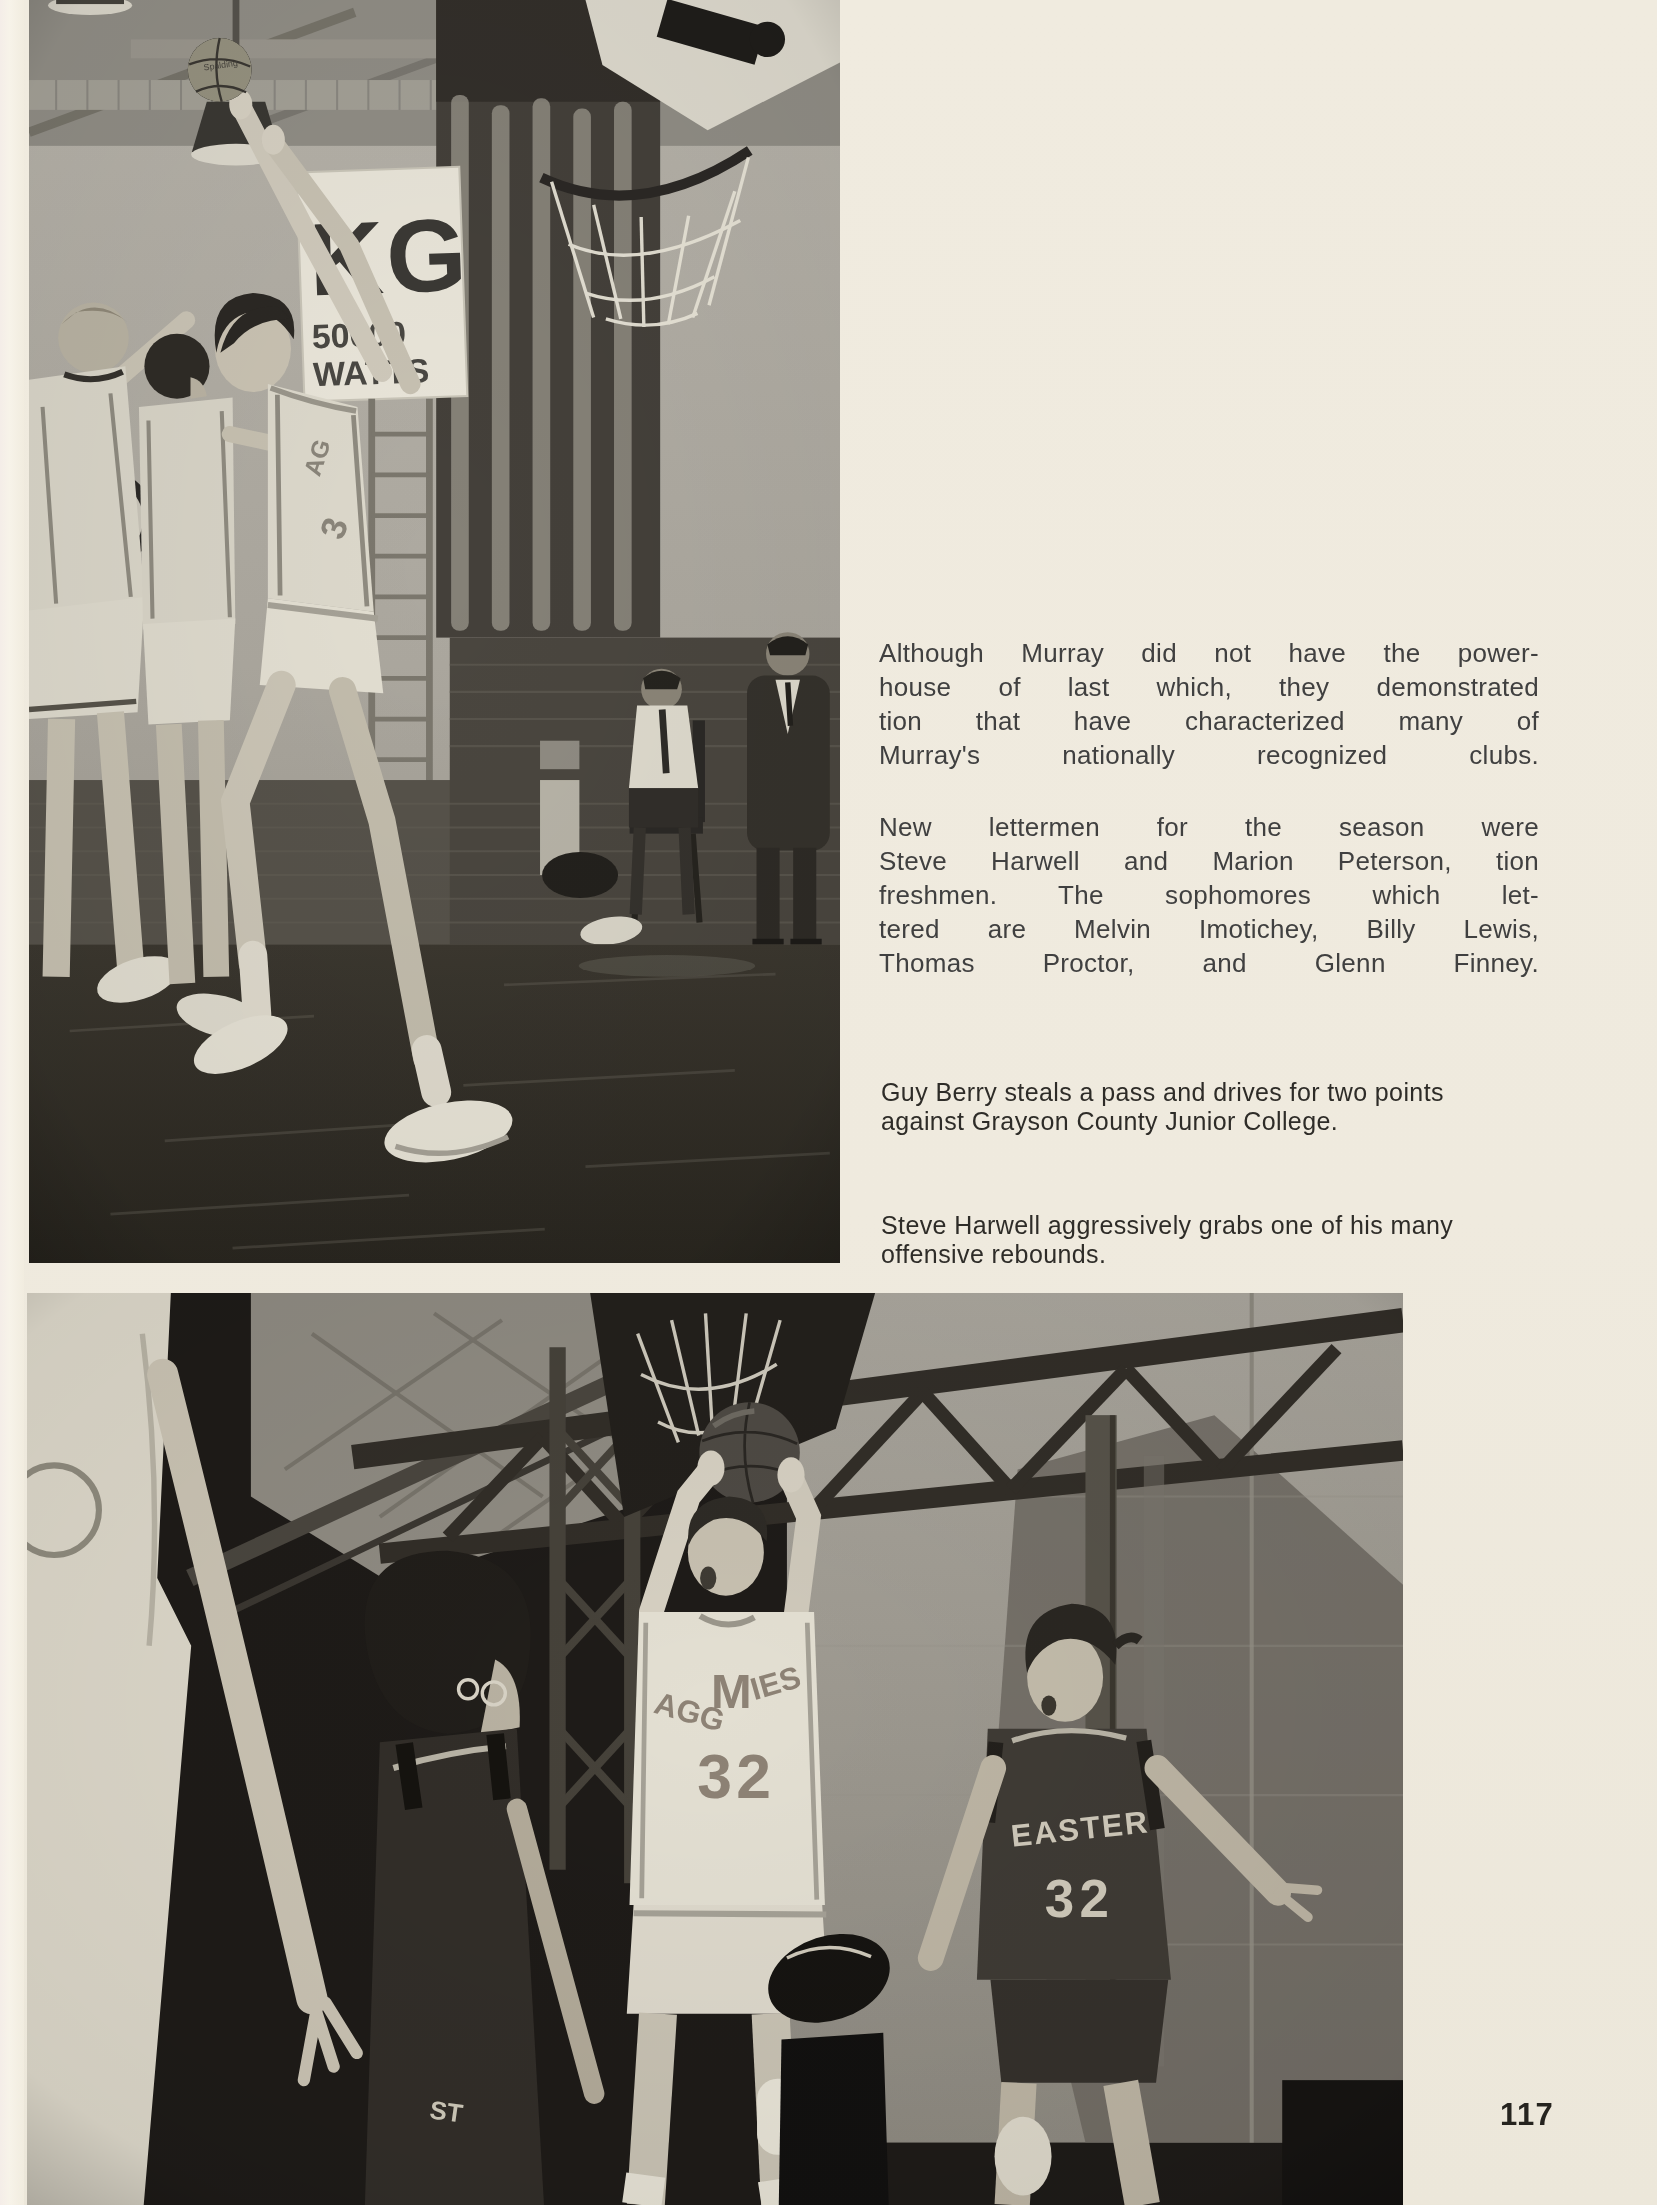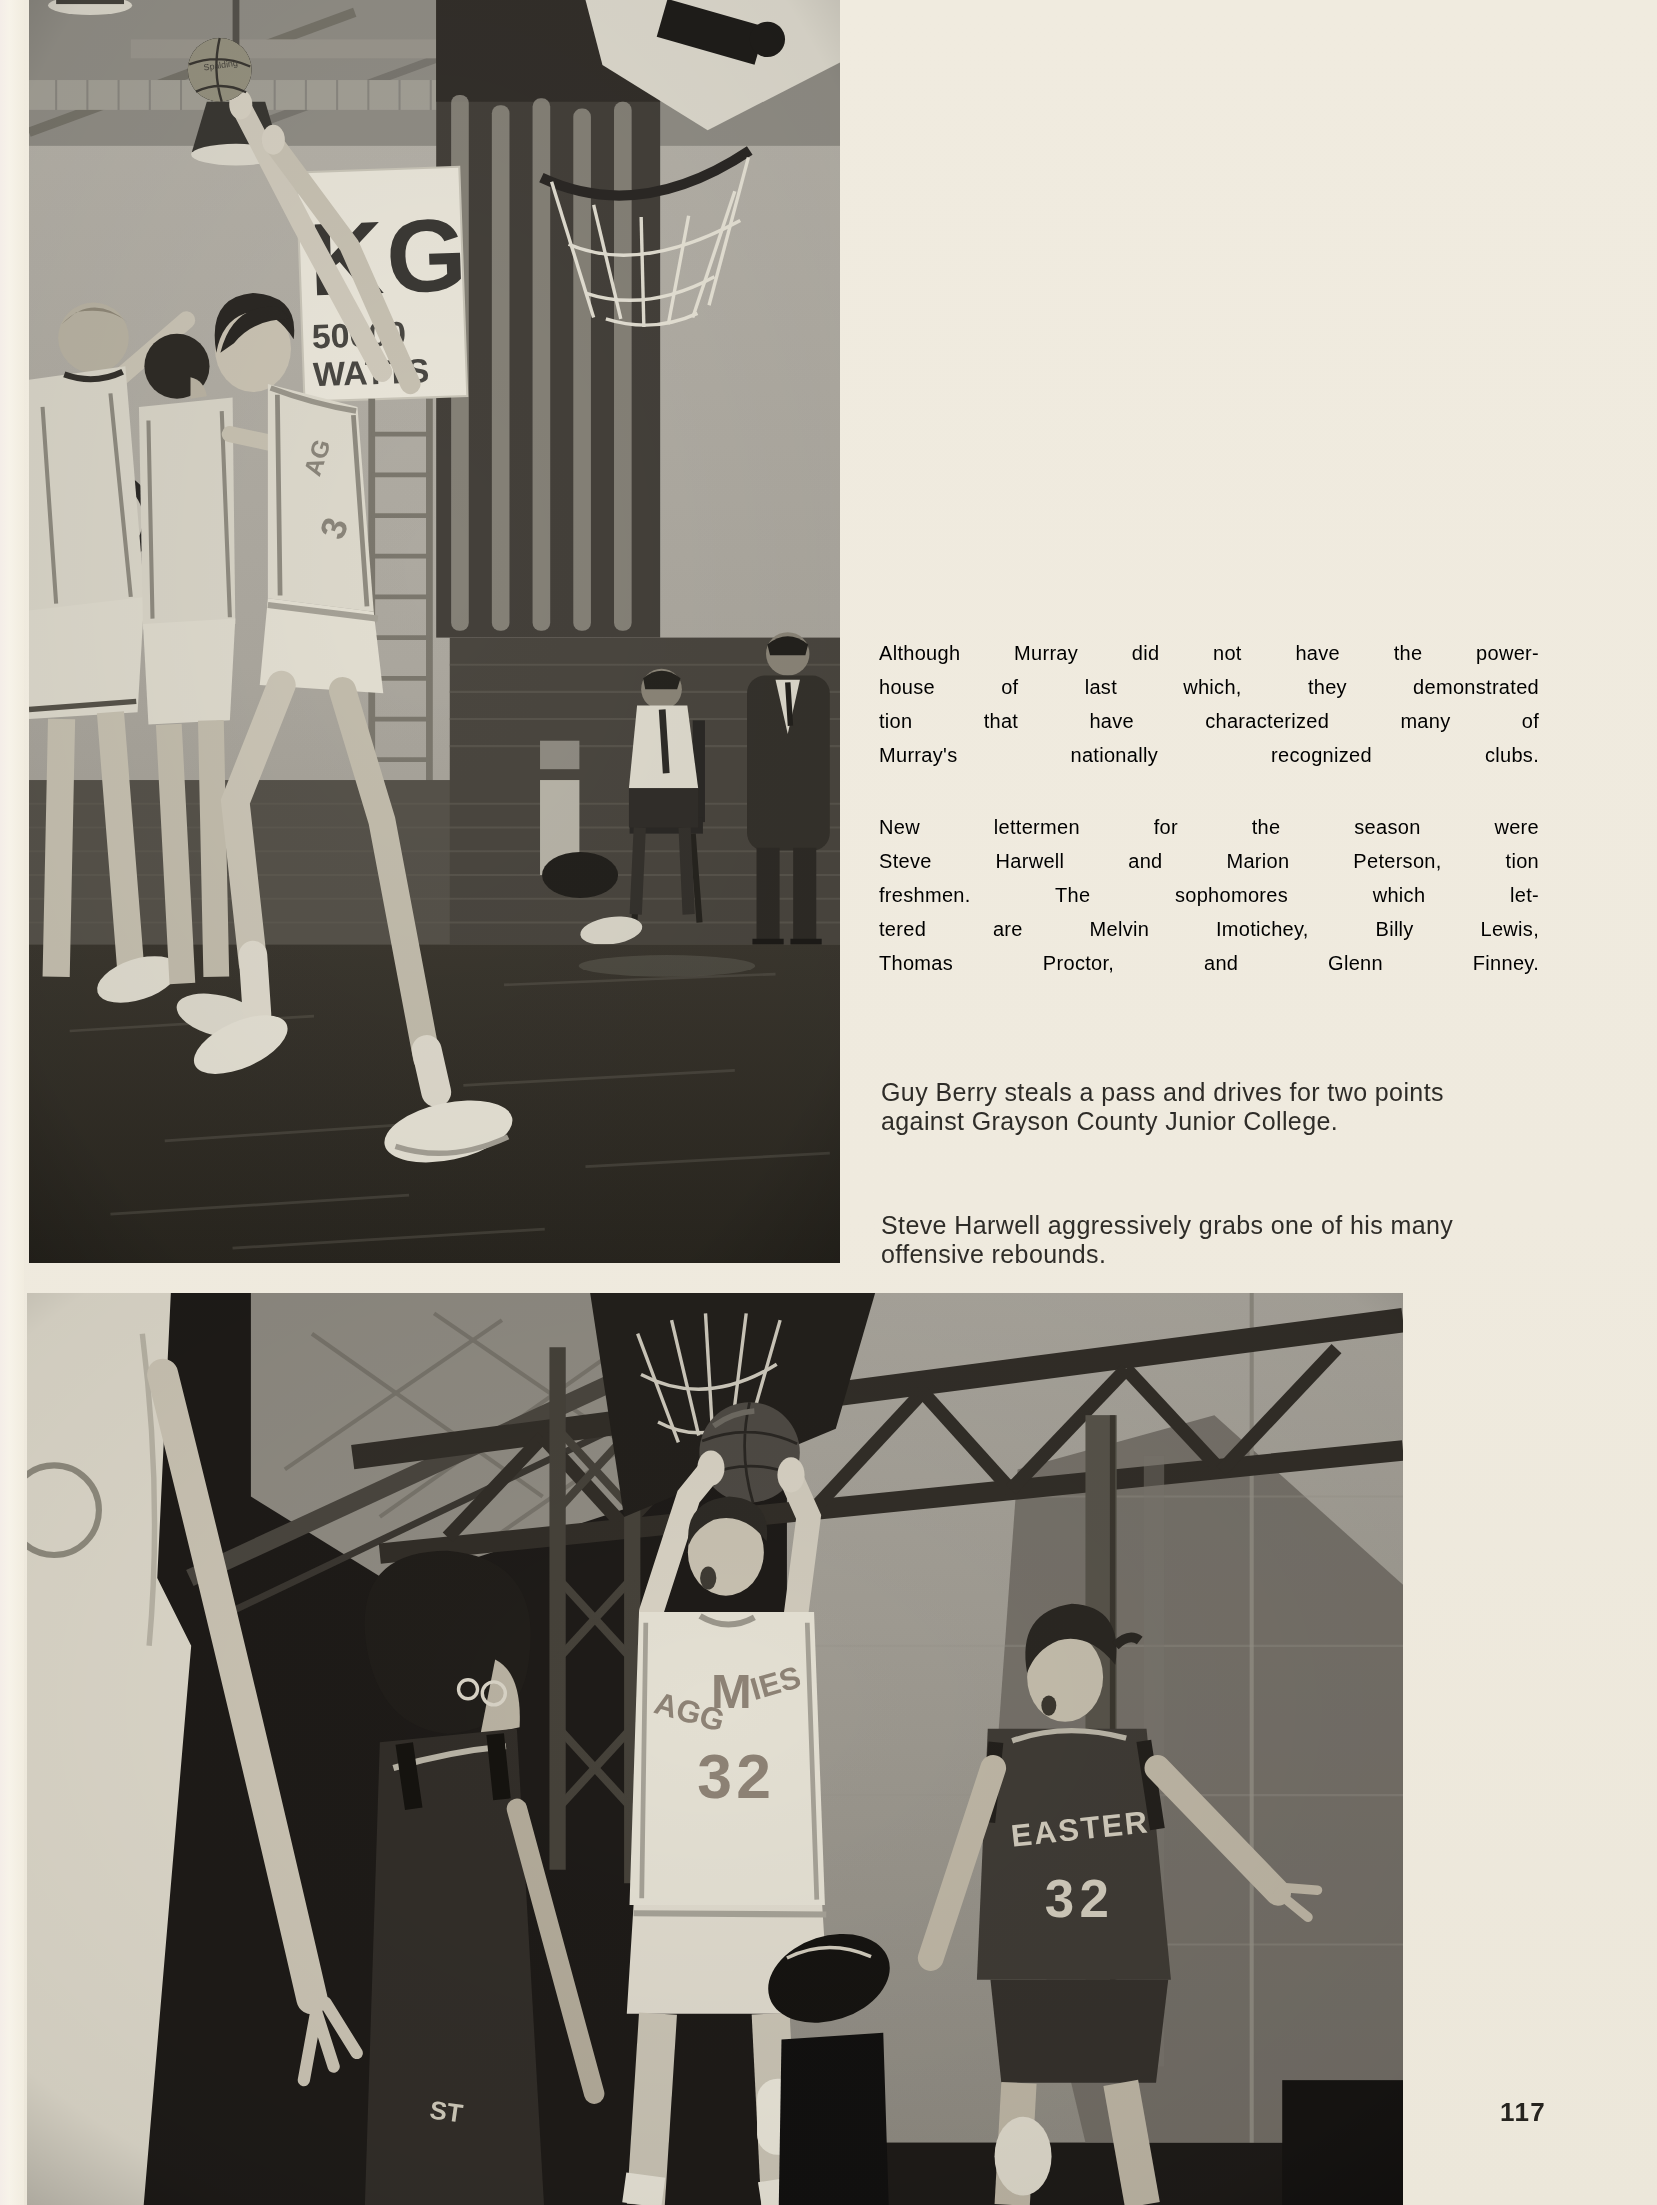--- a/index.html
+++ b/index.html
@@ -11,31 +11,31 @@
   }
   .scan-strip { position:absolute; left:0; top:0; width:24.4px; height:2205px;
     background:linear-gradient(90deg,#f4ede8 0%,#f7f3e9 40%,#f1ecdf 100%); }
 
   .photo { position:absolute; overflow:hidden; background:#8f8b83; }
   .photo svg { display:block; width:100%; height:100%; }
   #photo-top { left:28.5px; top:0; width:811px; height:1263px; }
   #photo-bottom { left:27px; top:1293px; width:1376px; height:912px; }
 
   .text-col { position:absolute; left:879px; top:636px; width:660px; }
-  .bline { font-size:20px; line-height:34px; letter-spacing:0.3px;
-    text-align:justify; text-align-last:justify; white-space:normal; color:#000000; }
+  .bline { font-size:26px; line-height:34px; letter-spacing:0.3px;
+    text-align:justify; text-align-last:justify; white-space:normal; color:#404040; }
   .para2 { margin-top:38px; }
 
   .caption { position:absolute; left:881px; width:685px; color:#2e2c28; }
   .cline { font-size:25px; line-height:28.5px; letter-spacing:0.4px; text-align:left; }
   #caption-1 { top:1078px; }
   #caption-2 { top:1211px; }
 
   .page-number { position:absolute; left:1500px; top:2097px;
-    font-size:26px; font-weight:700; letter-spacing:1.4px; color:#26241f; }
+    font-size:31px; font-weight:700; letter-spacing:1.4px; color:#26241f; }
 
   svg text { font-family:"Liberation Sans", sans-serif; }
 </style>
 </head>
 <body>
 
 <div class="scan-strip"></div>
 
 <figure class="photo" id="photo-top" style="margin:0">
 <svg viewBox="0 0 1195 1862" preserveAspectRatio="none">

